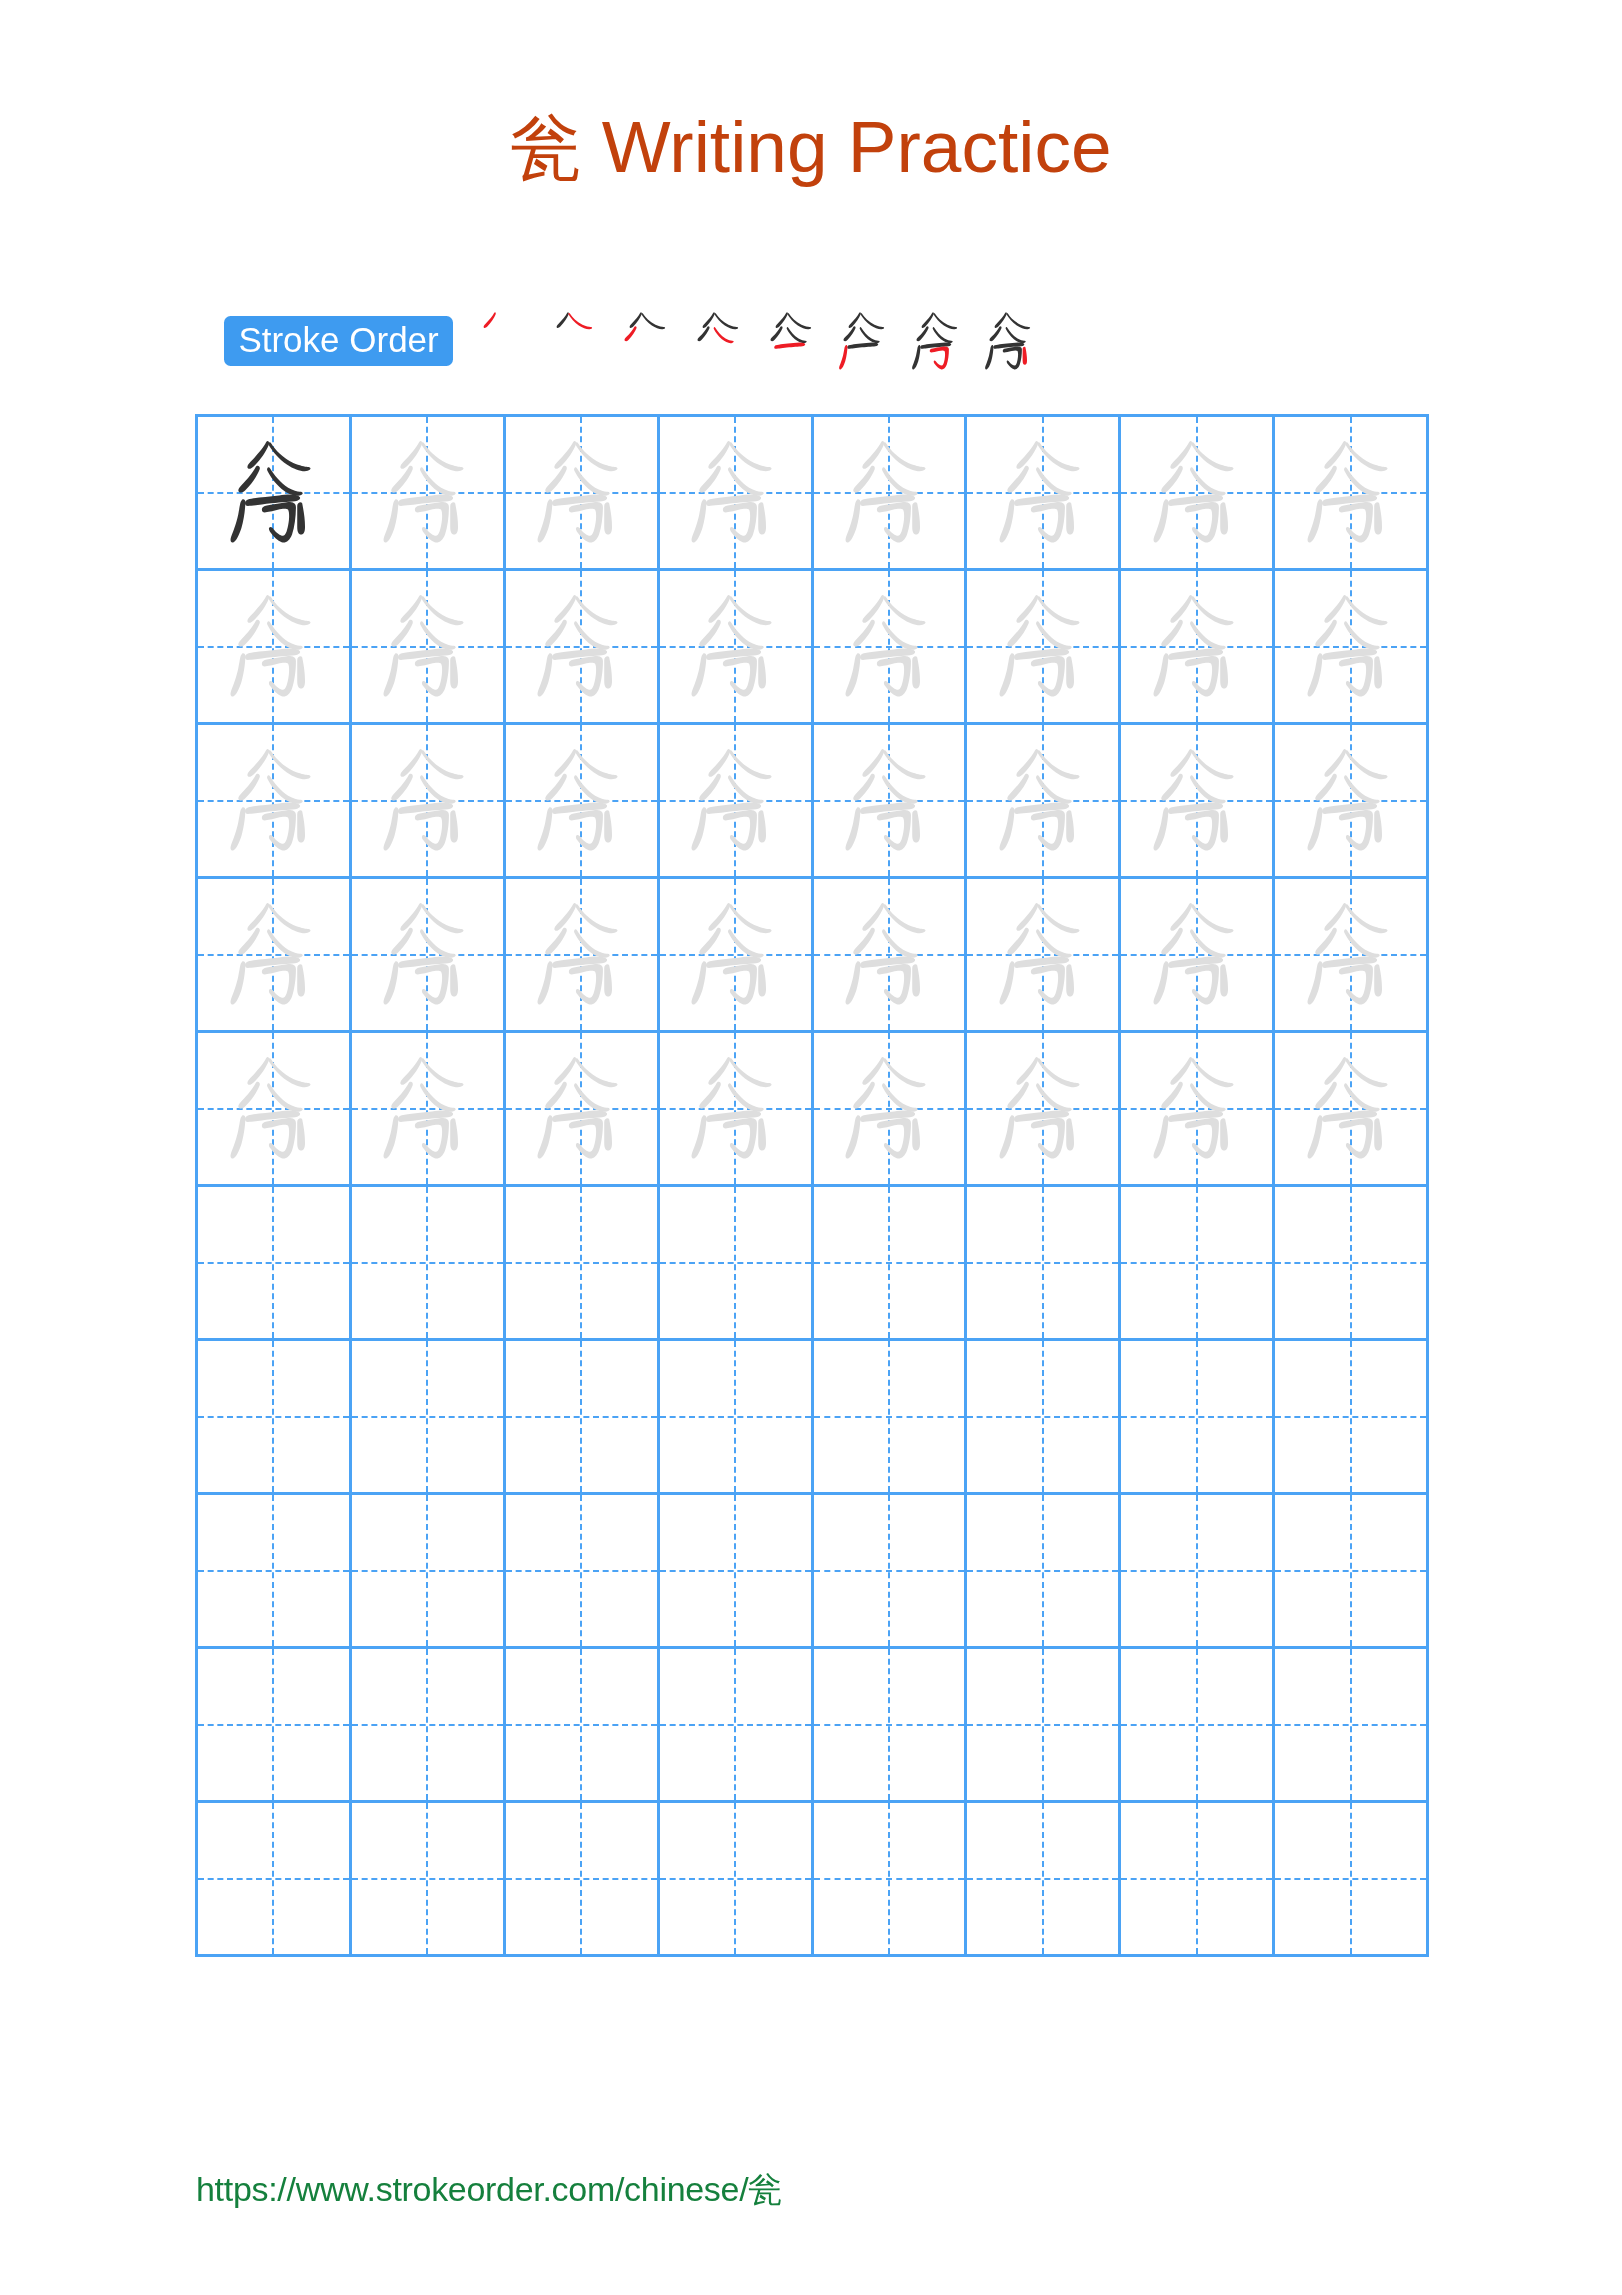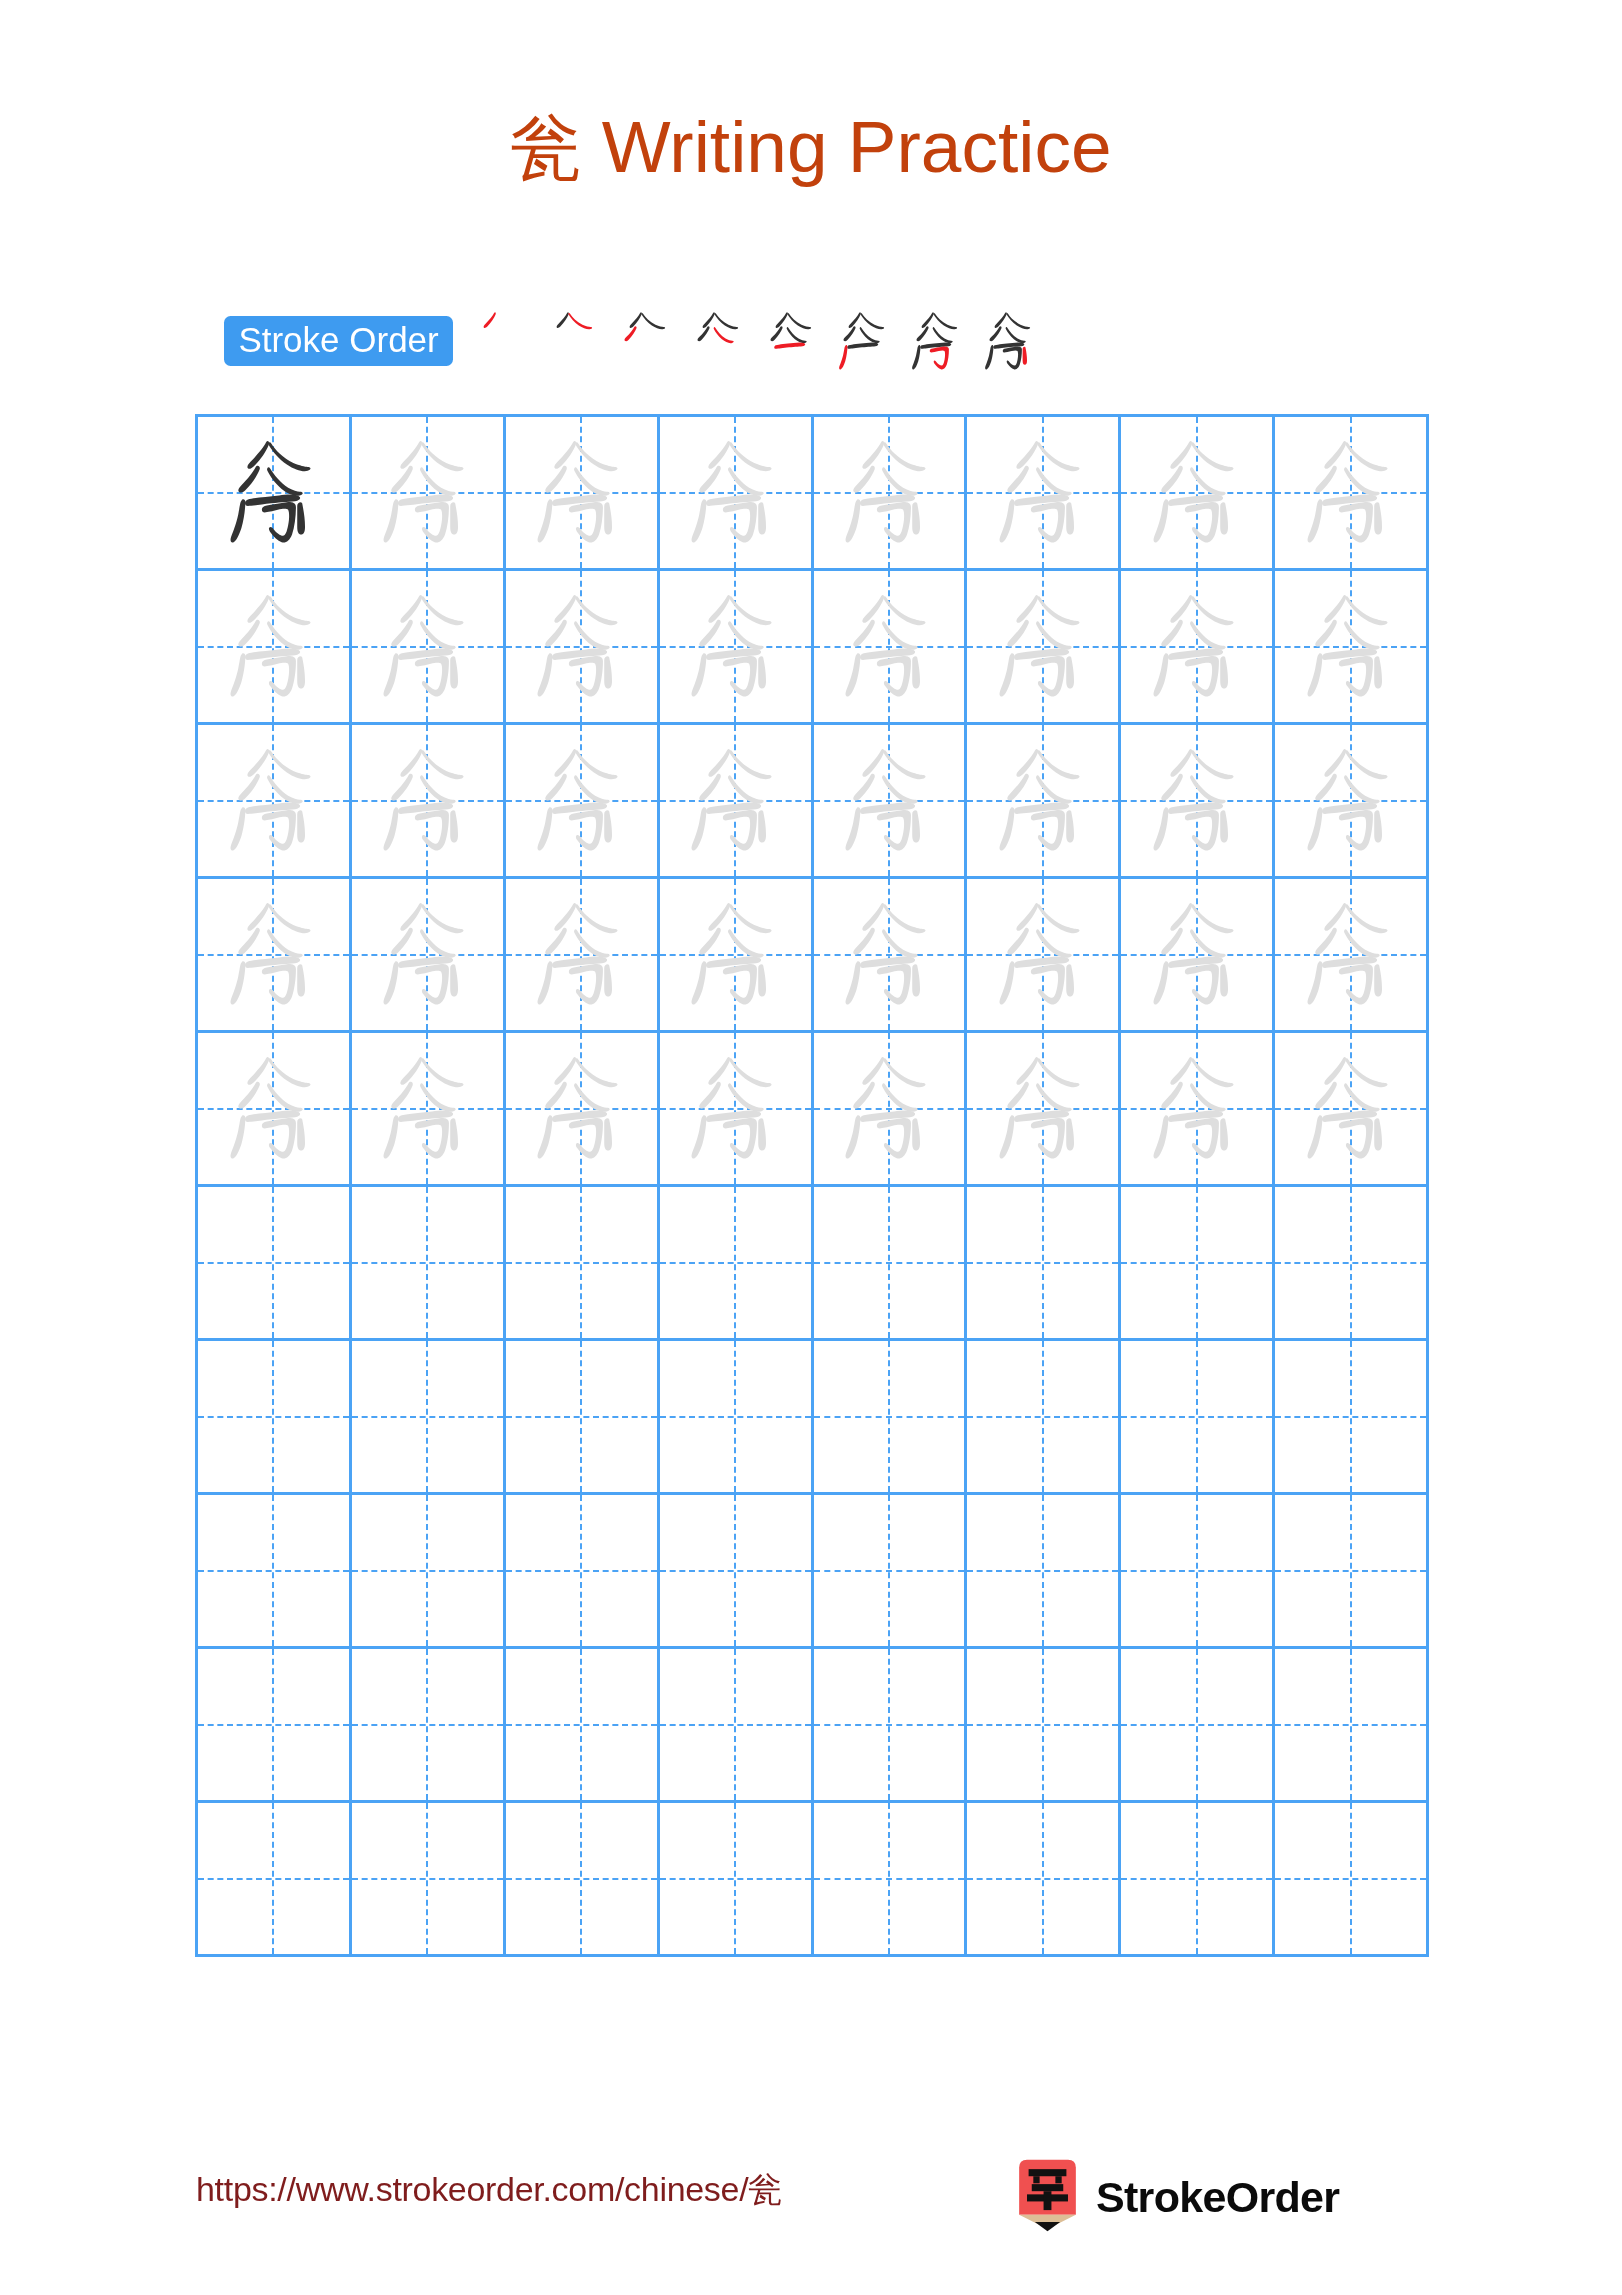--- a/index.html
+++ b/index.html
@@ -137,21 +137,21 @@
     left: 0;
     top: 2155px;
     width: 1622px;
     height: 92px;
   }
   .footer-url {
     position: absolute;
     left: 196px;
     top: 11.8px;
     font-size: 34px;
-    color: #7f1d1d;
+    color: #15803d;
     white-space: nowrap;
     letter-spacing: -0.3px;
   }
   .footer-brand {
     position: absolute;
     left: 1016px;
     top: 0px;
     display: flex;
     align-items: center;
     height: 85px;
@@ -849,30 +849,14 @@
     <div class="grid-cell"></div>
     <div class="grid-cell"></div>
     <div class="grid-cell"></div>
     <div class="grid-cell"></div>
     <div class="grid-cell"></div>
     <div class="grid-cell"></div>
   </div>
 
 <div class="footer">
   <div class="footer-url">https://www.strokeorder.com/chinese/瓮</div>
-  <div class="footer-brand">
-    <svg class="brand-logo" viewBox="0 0 80 100">
-      <path d="M4 12 Q4 2 14 2 L66 2 Q76 2 76 12 L76 72 L4 72 Z" fill="#F05050"></path>
-      <path d="M4 72 L76 72 L40 90 Z" fill="#DDBE96"></path>
-      <path d="M24 81 L56 81 L40 93 Z" fill="#111111"></path>
-      <g fill="#111111">
-        <rect x="16" y="14" width="48" height="9"></rect>
-        <rect x="22" y="23" width="8" height="9"></rect>
-        <rect x="50" y="23" width="8" height="9"></rect>
-        <rect x="20" y="33" width="40" height="9"></rect>
-        <rect x="14" y="46" width="52" height="9"></rect>
-        <rect x="35" y="42" width="10" height="24"></rect>
-      </g>
-    </svg>
-    <div class="brand-name">StrokeOrder</div>
-  </div>
 </div>
 
 
 </body></html>

